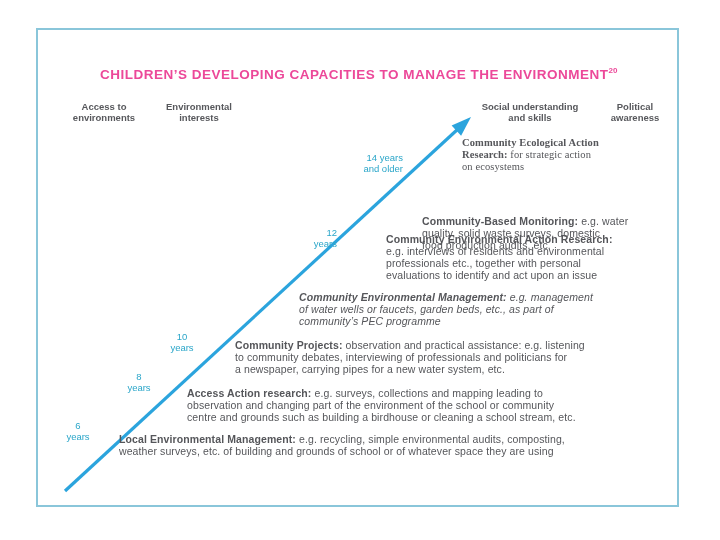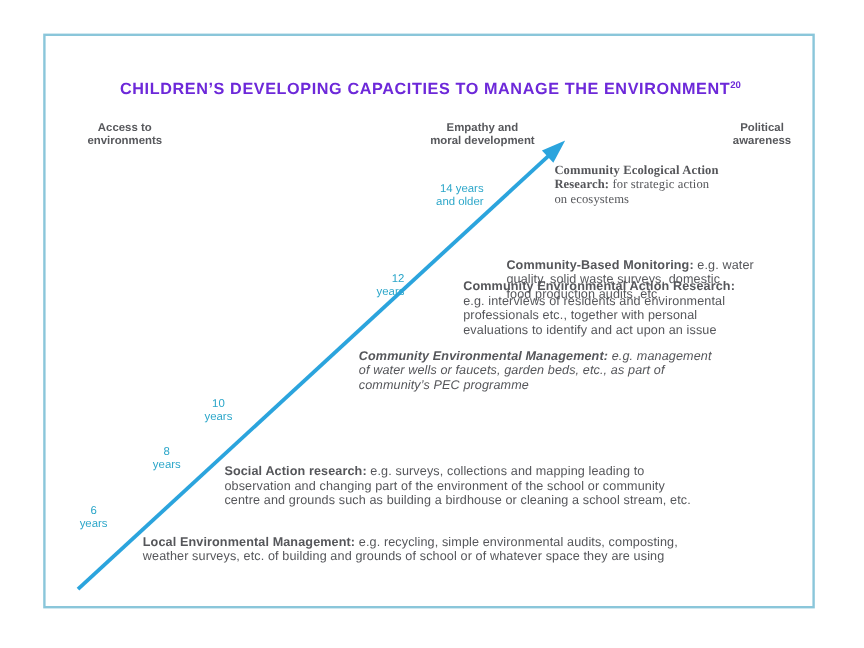--- a/index.html
+++ b/index.html
@@ -6,21 +6,21 @@
   .slide{
     position:relative;width:720px;height:540px;background:#ffffff;overflow:hidden;
     font-family:"Liberation Sans", sans-serif;
   }
   .figure-box{
     position:absolute;left:36px;top:28px;width:643px;height:479px;
     border:2px solid #8ac6da;background:#ffffff;box-sizing:border-box;
   }
   .title{
     position:absolute;left:62px;top:36px;
-    font-size:13.5px;font-weight:bold;letter-spacing:0.5px;color:#6d28d9;
+    font-size:13.5px;font-weight:bold;letter-spacing:0.5px;color:#ec4899;
     white-space:nowrap;
   }
   .title sup{font-size:8px;letter-spacing:0;}
   .col-header{
     position:absolute;top:71px;width:130px;text-align:center;
     font-size:9.5px;line-height:11px;color:#57585c;white-space:pre-line;font-weight:bold;
   }
   .age-label{
     position:absolute;font-size:9.5px;line-height:11px;color:#2ba6c9;
     white-space:pre-line;
@@ -35,22 +35,24 @@
 </head>
 <body>
 
 <div class="slide">
   <div class="figure-box">
 
     <div class="title"><span>CHILDREN’S DEVELOPING CAPACITIES TO MANAGE THE ENVIRONMENT</span><sup>20</sup></div>
 
     <div class="col-header" style="left:1px;">Access to
 environments</div>
-    <div class="col-header" style="left:299px;">Empathy and
-moral development</div>
+    <div class="col-header" style="left:96px;">Environmental
+interests</div>
+    <div class="col-header" style="left:427px;">Social understanding
+and skills</div>
     <div class="col-header" style="left:532px;">Political
 awareness</div>
 
     <svg class="arrow-layer" width="643" height="479" viewBox="0 0 643 479">
       <line x1="27" y1="461" x2="420" y2="99" stroke="#2ba4dd" stroke-width="3.2"></line>
       <polygon points="433,87 423.1,105.7 413.6,95.4" fill="#2ba4dd"></polygon>
     </svg>
 
     <div class="age-label" style="left:245px;top:122px;width:120px;text-align:right;">14 years
 and older</div>
@@ -73,23 +75,26 @@
 
     <div class="stage" style="left:324px;top:203px;margin-left:24px;"><span class="lead">Community Environmental Action Research:</span><span>
 e.g. interviews of residents and environmental
 professionals etc., together with personal
 evaluations to identify and act upon an issue</span></div>
 
     <div class="stage" style="left:261px;top:261px;font-style:italic;"><span class="lead">Community Environmental Management:</span><span> e.g. management
 of water wells or faucets, garden beds, etc., as part of
 community’s PEC programme</span></div>
 
+    <div class="stage" style="left:197px;top:309px;"><span class="lead">Community Projects:</span><span> observation and practical assistance: e.g. listening
+to community debates, interviewing of professionals and politicians for
+a newspaper, carrying pipes for a new water system, etc.</span></div>
 
-    <div class="stage" style="left:149px;top:357px;"><span class="lead">Social Action research:</span><span> e.g. surveys, collections and mapping leading to
+    <div class="stage" style="left:149px;top:357px;"><span class="lead">Access Action research:</span><span> e.g. surveys, collections and mapping leading to
 observation and changing part of the environment of the school or community
 centre and grounds such as building a birdhouse or cleaning a school stream, etc.</span></div>
 
-    <div class="stage" style="left:81px;top:416px;"><span class="lead">Local Environmental Management:</span><span> e.g. recycling, simple environmental audits, composting,
+    <div class="stage" style="left:81px;top:403px;"><span class="lead">Local Environmental Management:</span><span> e.g. recycling, simple environmental audits, composting,
 weather surveys, etc. of building and grounds of school or of whatever space they are using</span></div>
 
 
   </div>
 </div>
 
 </body></html>

